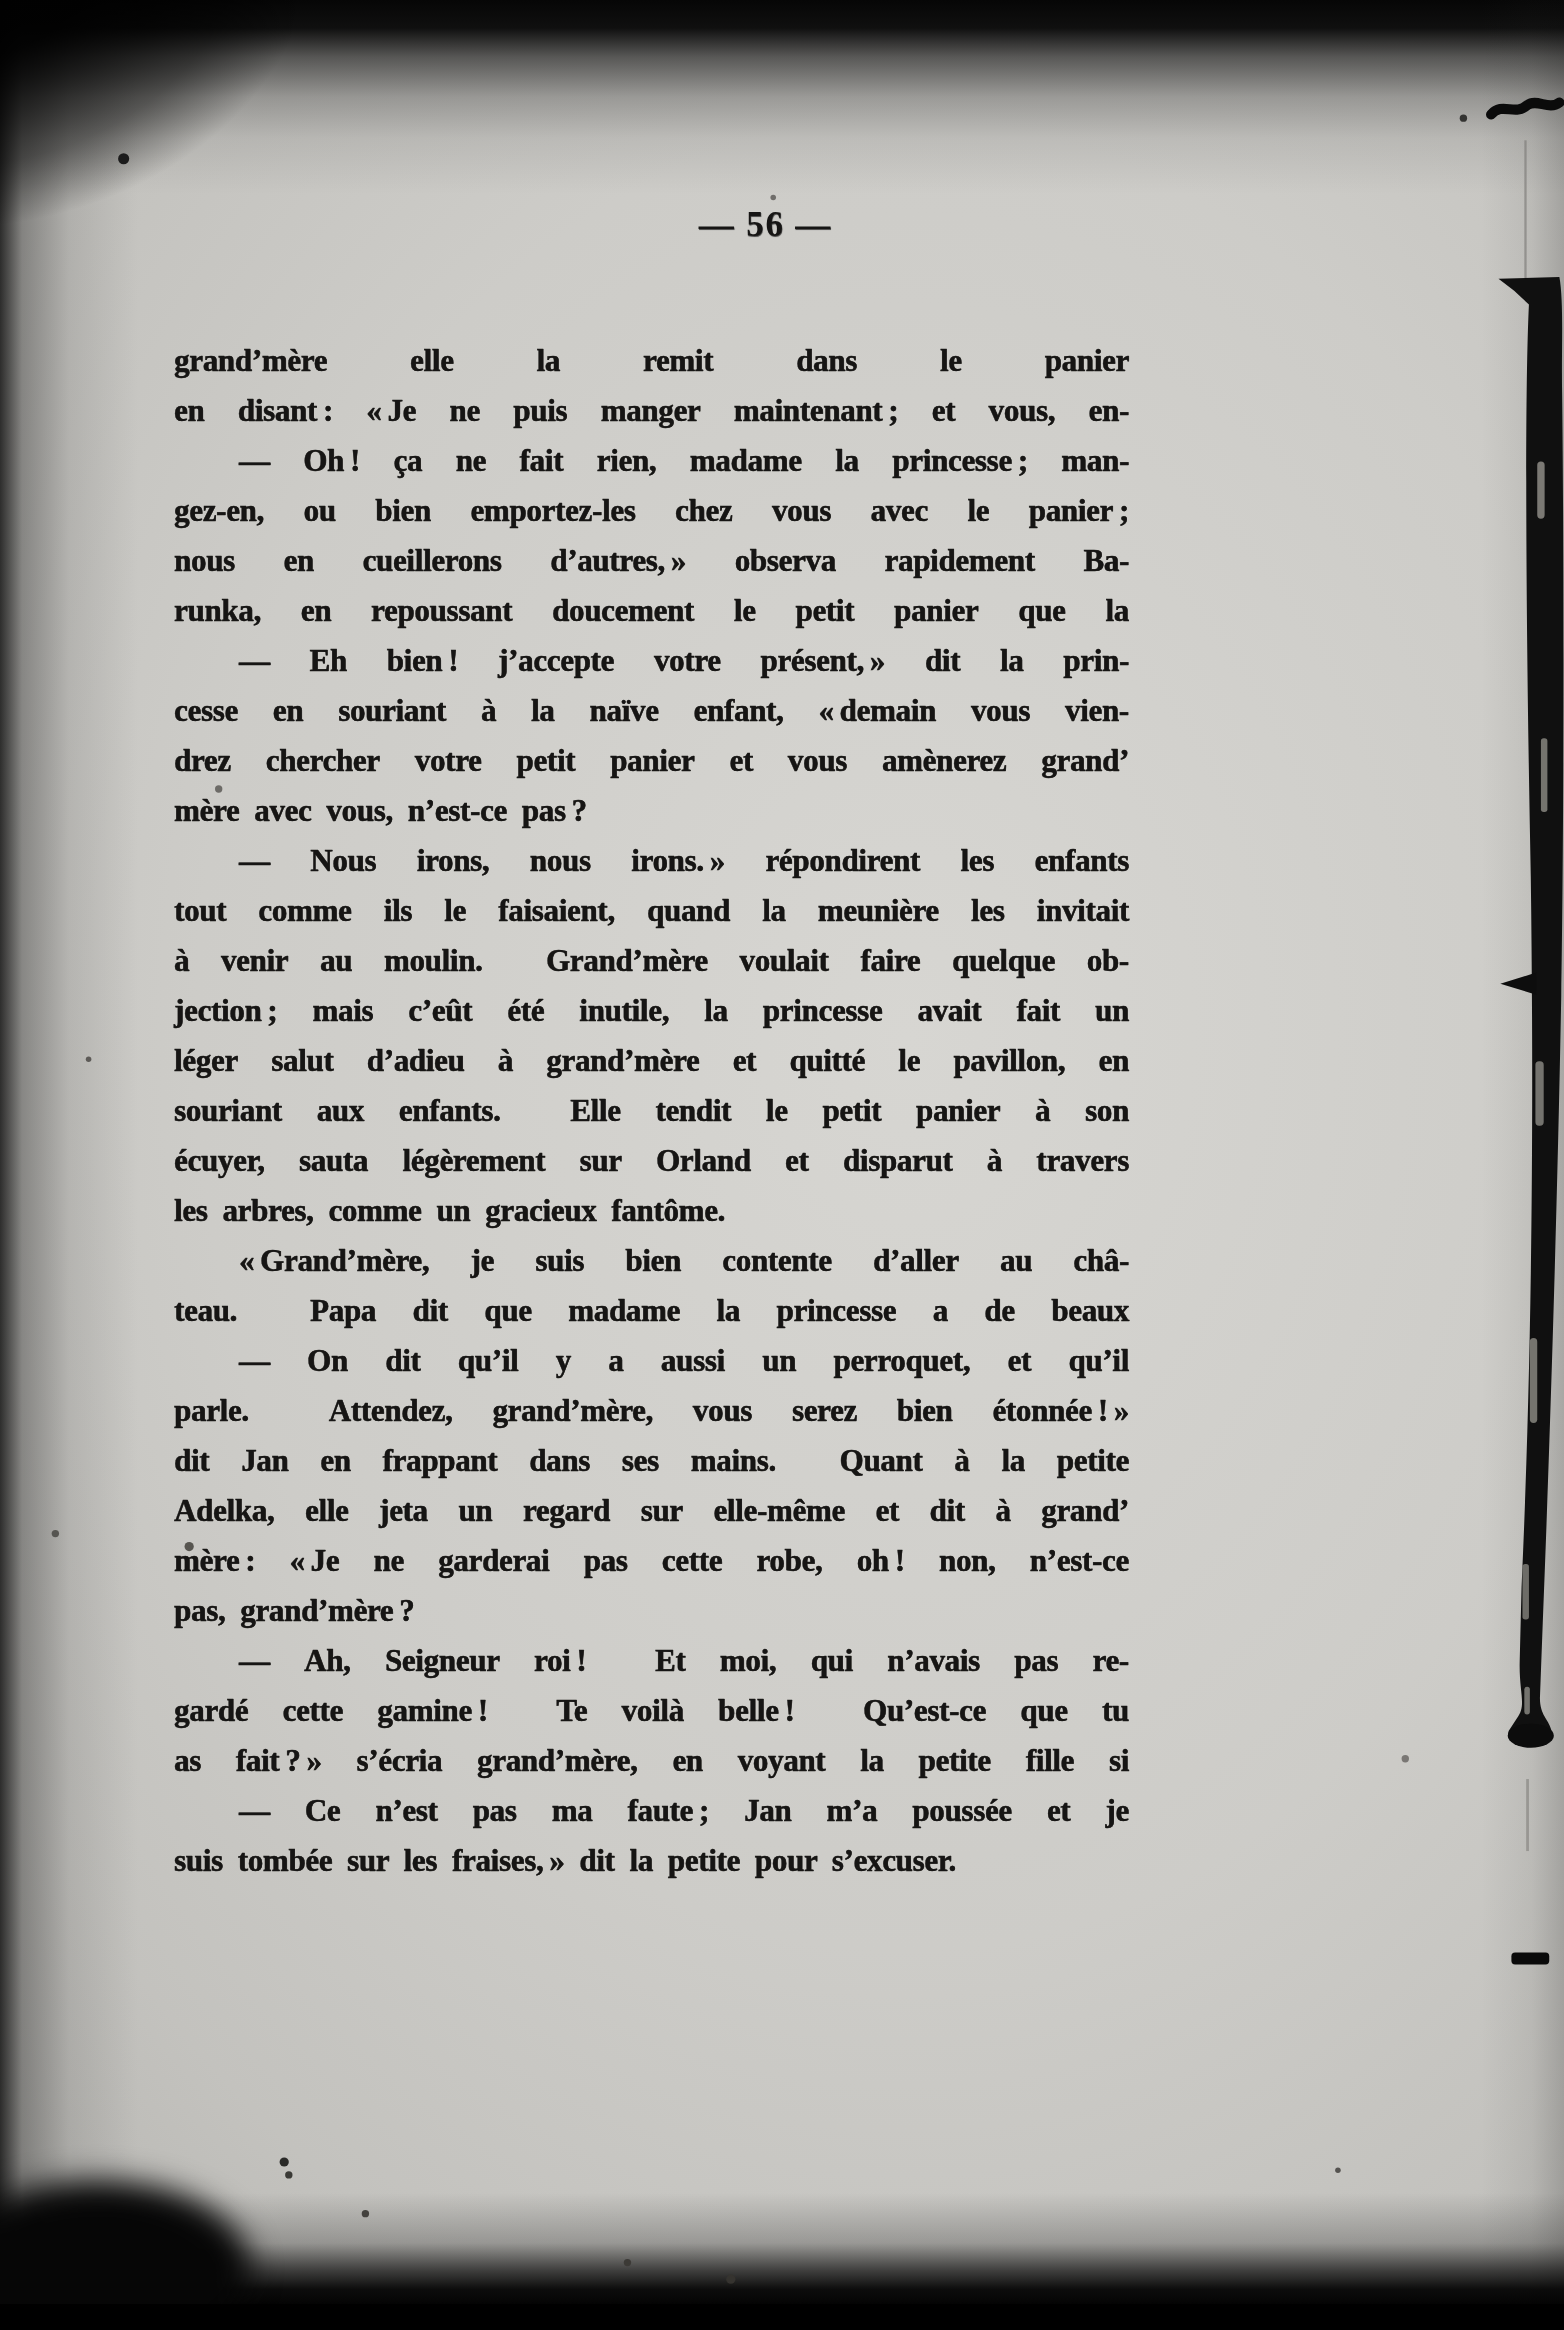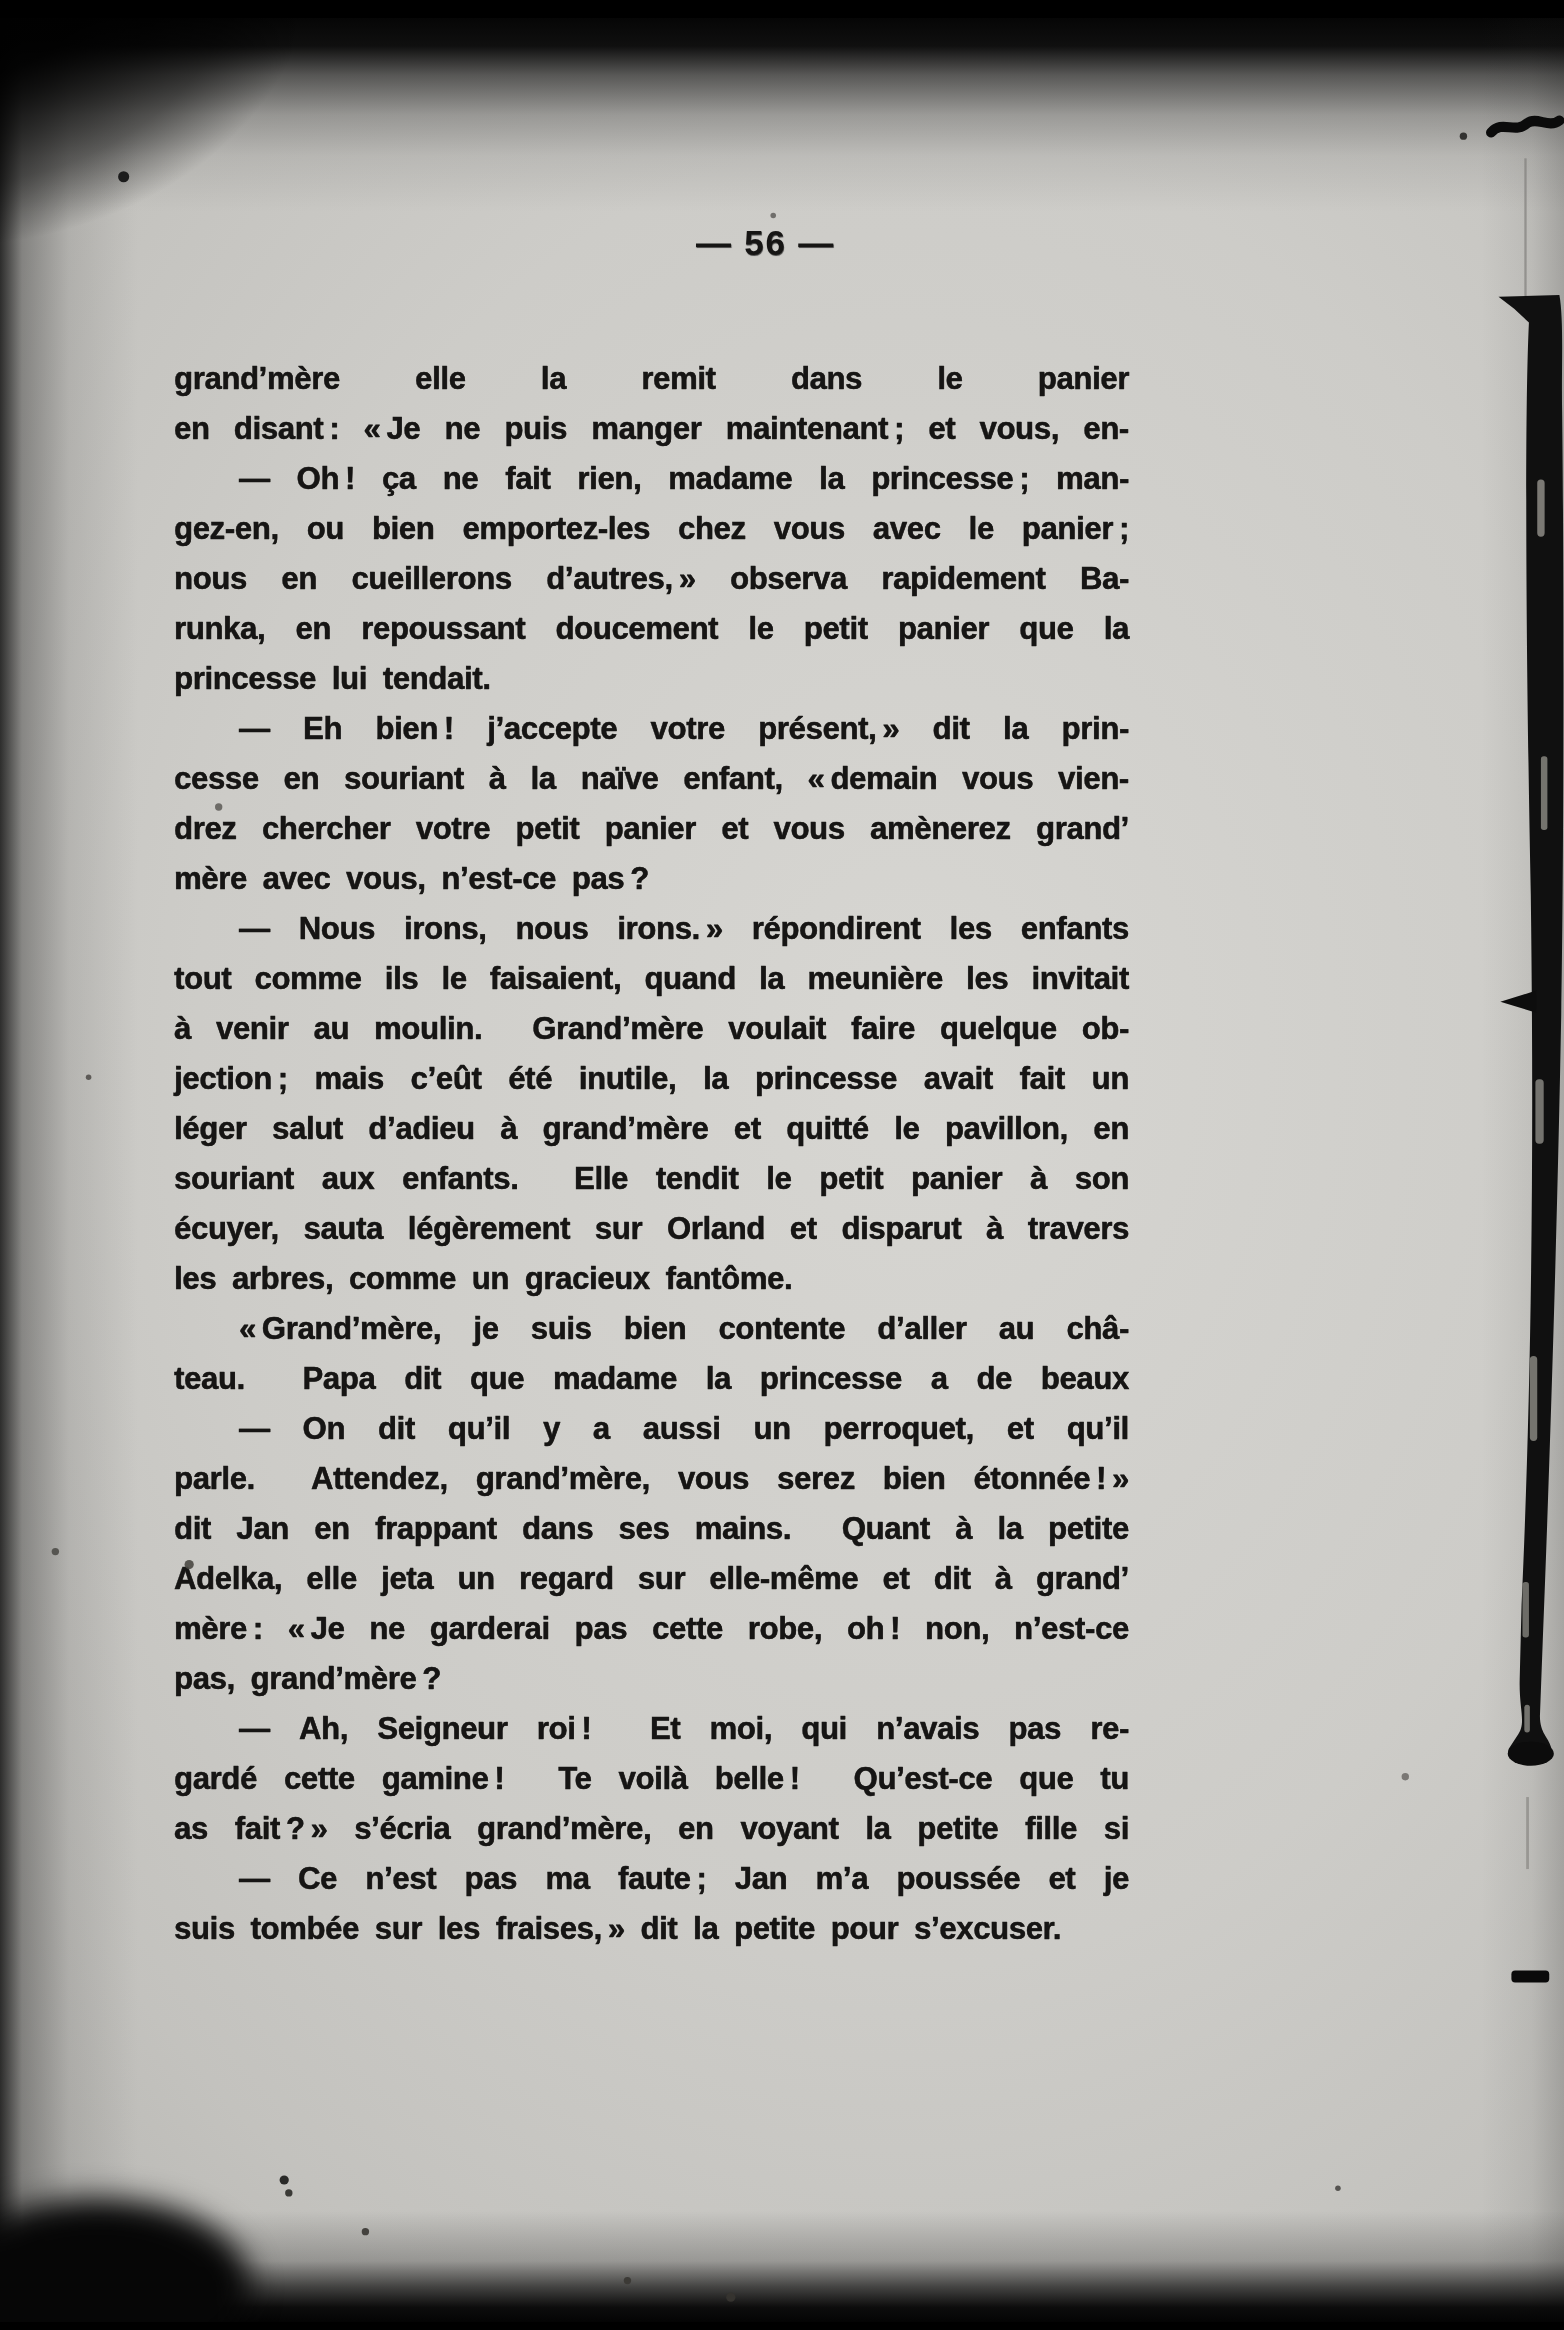--- a/index.html
+++ b/index.html
@@ -1,24 +1,23 @@
 <!DOCTYPE html>
 <html style="font-size:14.8px"><head>
 <meta charset="utf-8">
 <title>Scanned book page</title>
 <style>
   html,body{margin:0;padding:0;background:#000;}
   .scan{
     position:relative;
     width:1564px;height:2304px;
     overflow:hidden;
-    font-family:Liberation Sans, sans-serif;
+    font-family:Liberation Serif, serif;
     background:
       radial-gradient(ellipse 1292px 1661px at 58% 45%, #d7d6d2 0%, #cdccc8 55%, #c3c2be 82%, #b8b7b3 100%);
-    margin-top: 18px;
   }
   
   .edge{position:absolute;pointer-events:none;}
   .edge-top{left:0;top:0;width:100%;height:212px;
     background:linear-gradient(180deg, rgba(6,6,6,1) 0px, rgba(8,8,8,.96) 28px,
       rgba(18,18,18,.62) 57px, rgba(40,40,40,.30) 97px, rgba(70,70,70,.12) 138px, rgba(0,0,0,0) 194px);}
   .edge-topleft{left:0;top:0;width:517px;height:425px;
     background:radial-gradient(ellipse 480px 388px at -55px -74px, rgba(0,0,0,.92) 35%, rgba(0,0,0,.45) 62%, rgba(0,0,0,0) 78%);}
   .edge-left{left:0;top:0;width:157px;height:100%;
     background:linear-gradient(90deg, rgba(12,12,12,.82) 0px, rgba(30,30,30,.38) 22px,
@@ -122,21 +121,20 @@
         <span>runka,</span>
         <span>en</span>
         <span>repoussant</span>
         <span>doucement</span>
         <span>le</span>
         <span>petit</span>
         <span>panier</span>
         <span>que</span>
         <span>la</span>
       </div>
-      <div class="line end">princesse lui tendait.</div>
       <div class="line just indent">
         <span>—</span>
         <span>Eh</span>
         <span>bien !</span>
         <span>j’accepte</span>
         <span>votre</span>
         <span>présent, »</span>
         <span>dit</span>
         <span>la</span>
         <span>prin-</span>

